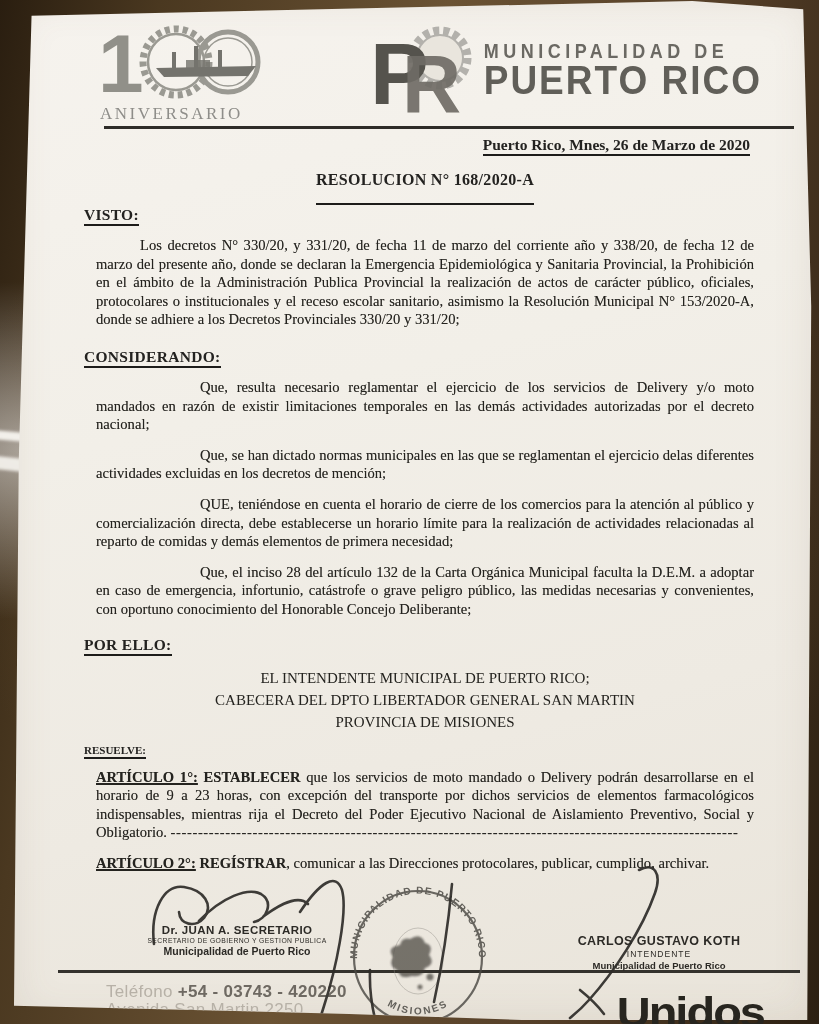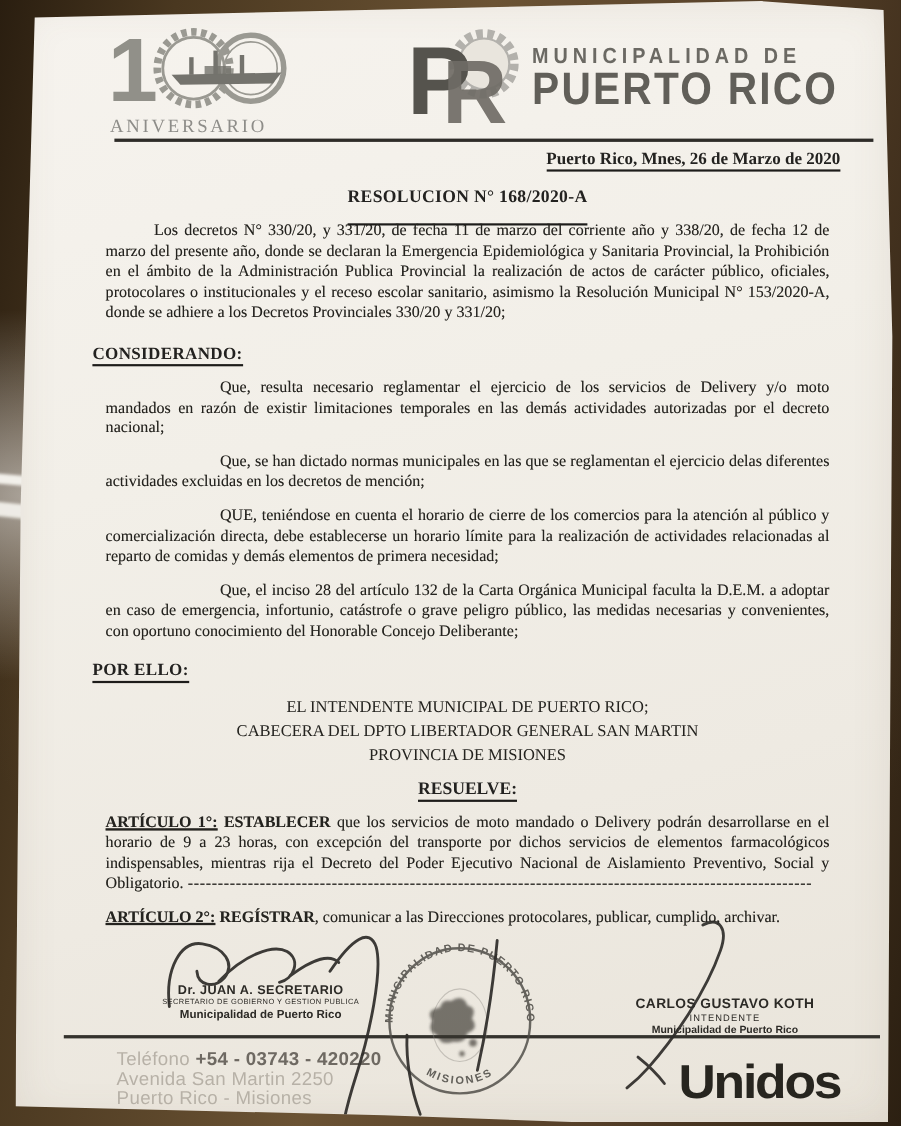--- a/index.html
+++ b/index.html
@@ -23,41 +23,41 @@
   .letterhead{display:flex;justify-content:space-between;align-items:flex-start;margin:8px 4px 0 14px;height:100px;}
   .anniv{width:215px;text-align:left;}
   .anniv-label{font-family:"Liberation Serif",serif;color:#8e8d89;font-size:17px;letter-spacing:2.5px;margin:-2px 0 0 2px;}
   .brand{display:flex;align-items:center;gap:8px;margin-top:2px;}
   .brand-text{font-family:"Liberation Sans",sans-serif;color:#6b6963;}
   .brand-line1{font-weight:bold;font-size:18px;letter-spacing:4.5px;transform:scaleY(1.1);transform-origin:left;}
   .brand-line2{font-weight:bold;font-size:37px;letter-spacing:2px;line-height:1.02;color:#615f59;transform:scaleY(1.12);transform-origin:left;}
 
   .head-rule{border-top:3px solid #2e2c28;margin:6px -28px 0 20px;}
 
-  .dateline{text-align:right;margin:7px 2px 0 0;font-size:15.5px;font-weight:bold;}
+  .dateline{text-align:right;margin:7px 16px 0 0;font-size:15.5px;font-weight:bold;}
   .dateline span{border-bottom:2px solid #1d1c1a;padding-bottom:1px;}
   .doc-title{text-align:center;margin-top:17px;font-size:16px;font-weight:bold;letter-spacing:.3px;}
   .doc-title span{border-bottom:2px solid #1d1c1a;padding-bottom:15px;}
 
   
   .sec-heading{font-size:15.5px;font-weight:bold;letter-spacing:.3px;}
   .sec-heading span{border-bottom:2px solid #1d1c1a;padding-bottom:1px;}
   .h-visto{margin-top:17px;}
   .h-considerando{margin-top:19px;}
   .h-porello{margin-top:17px;}
   p.body{margin:12px;font-size:14.6px;line-height:18.6px;text-align:justify;color:#24231f;
     text-shadow:0 0 .5px rgba(50,46,40,.45);}
   .indent-sm{text-indent:44px;margin-top:12px;}
   .indent-lg{text-indent:104px;}
   .p1{margin-top:5px;}
   .p2{margin-top:13px;}
   .p3{margin-top:7px;}
   .p4{margin-top:2px;}
   .center-block{margin-top:13px;text-align:center;font-size:15px;line-height:22px;color:#24231f;}
-  .resuelve-heading{margin-top:11px;text-align:center;font-size:16px;font-weight:bold;}
+  .resuelve-heading{margin-top:11px;font-size:11px;font-weight:bold;}
   .resuelve-heading span{border-bottom:2px solid #1d1c1a;padding-bottom:1px;}
   .article{margin-top:3px;}
   .art-label{font-weight:bold;text-decoration:underline;text-decoration-thickness:1.5px;}
   .art-bold{font-weight:bold;}
   .filler{letter-spacing:.6px;word-break:break-all;}
 
   
   .sig-area{position:relative;height:86px;margin-top:2px;}
   .sig-block{position:absolute;text-align:center;font-family:"Liberation Sans",sans-serif;color:#2c2a26;}
   .sig-left{left:28px;top:40px;width:250px;}
@@ -123,20 +123,21 @@
         </div>
       </div>
     </div>
 
     <div class="head-rule"></div>
 
     <div class="dateline"><span>Puerto Rico, Mnes, 26 de Marzo de 2020</span></div>
 
     <div class="doc-title"><span>RESOLUCION N°  168/2020-A</span></div>
 
+    <div class="sec-heading h-visto"><span>VISTO:</span></div>
     <p class="body indent-sm">Los decretos N° 330/20, y 331/20, de fecha 11 de marzo del corriente año y 338/20, de fecha 12 de marzo del presente año, donde se declaran la Emergencia Epidemiológica y Sanitaria Provincial, la Prohibición en el ámbito de la Administración Publica Provincial la realización de actos de carácter público, oficiales, protocolares o institucionales y el receso escolar sanitario, asimismo la Resolución Municipal N° 153/2020-A, donde se adhiere a los Decretos Provinciales 330/20 y 331/20;</p>
 
     <div class="sec-heading h-considerando"><span>CONSIDERANDO:</span></div>
     <p class="body indent-lg p2">Que, resulta necesario reglamentar el ejercicio de los servicios de Delivery y/o moto mandados en razón de existir limitaciones temporales en las demás actividades autorizadas por el decreto nacional;</p>
     <p class="body indent-lg p1">Que, se han dictado normas municipales en las que se reglamentan el ejercicio delas diferentes actividades excluidas en los decretos de mención;</p>
     <p class="body indent-lg p3">QUE, teniéndose en cuenta el horario de cierre de los comercios para la atención al público y comercialización directa, debe establecerse un horario límite para la realización de actividades relacionadas al reparto de comidas y demás elementos de primera necesidad;</p>
     <p class="body indent-lg p4">Que, el inciso 28 del artículo 132 de la Carta Orgánica Municipal faculta la D.E.M. a adoptar en caso de emergencia, infortunio, catástrofe o grave peligro público, las medidas necesarias y convenientes, con oportuno conocimiento del Honorable Concejo Deliberante;</p>
 
     <div class="sec-heading h-porello"><span>POR ELLO:</span></div>
     <div class="center-block">

